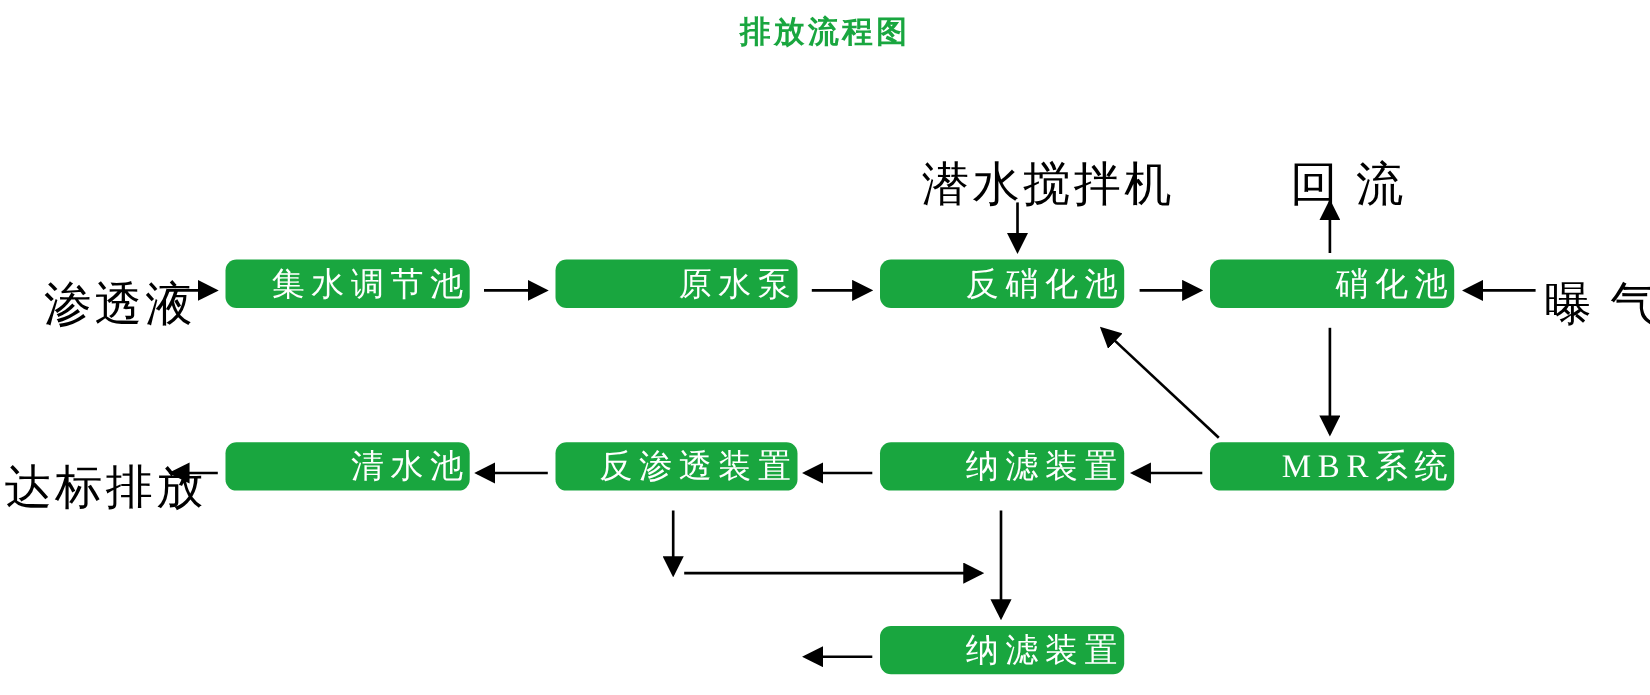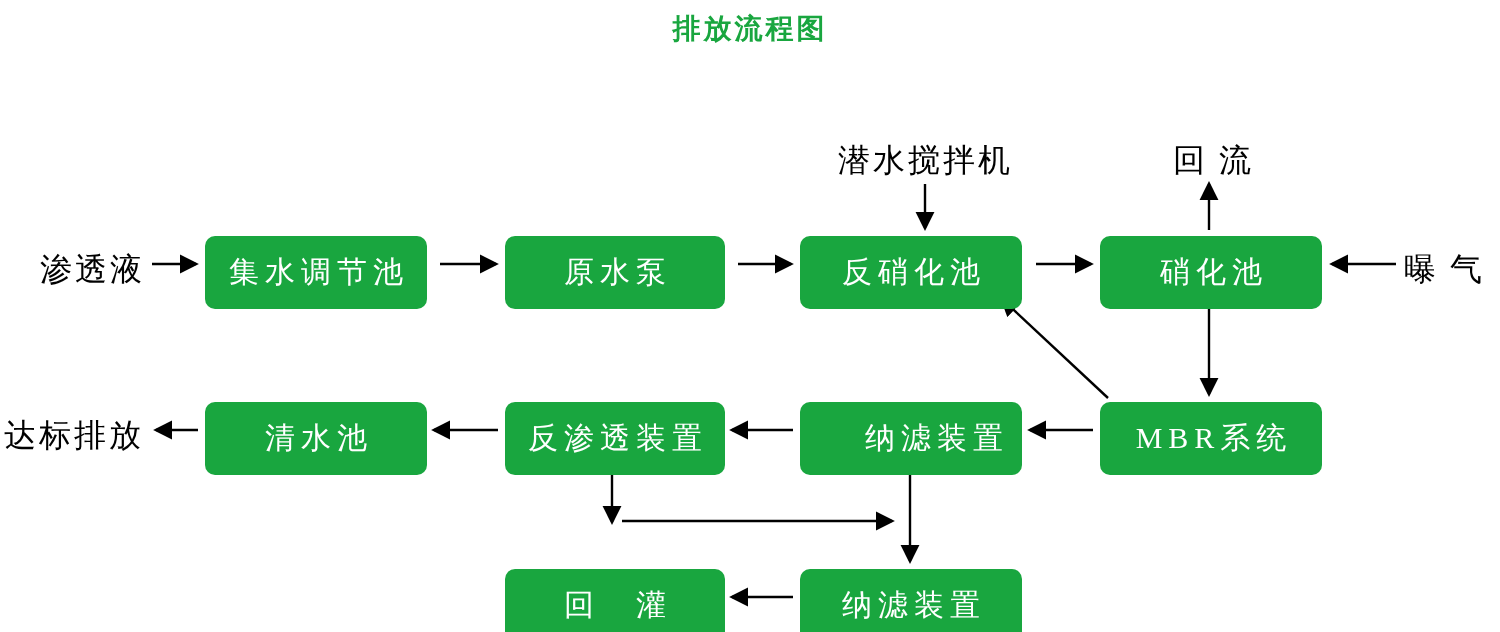--- a/index.html
+++ b/index.html
@@ -10,31 +10,31 @@
     position: relative; overflow: hidden;
   }
   .stage { position: absolute; left: 0; top: 0; width: 1500px; height: 632px; background: var(--background, #ffffff); }
   .title {
     position: absolute; left: 0; top: 10px; width: 1500px;
     text-align: center; font-size: 28px; font-weight: 700;
     color: var(--green, #19a63f); letter-spacing: 3px;
     font-family: "Liberation Sans", "DejaVu Sans", sans-serif;
   }
   .node {
-    position: absolute; height: 73px; border-radius: 10px;
+    position: absolute; height: 44px; border-radius: 10px;
     background: var(--green, #19a63f); color: var(--node-text, #ffffff);
-    display: flex; align-items: center; justify-content: center;
+    display: flex; align-items: center; justify-content: flex-end;
     font-size: 30px; letter-spacing: 6px;
     font-family: "Liberation Serif", "DejaVu Serif", serif;
     white-space: pre;
   }
   .node span { display: inline-block; margin-left: 6px;  white-space: pre; }
   .flabel {
     position: absolute; color: var(--text-black, #000000);
-    font-size: 32px; letter-spacing: 3px; white-space: pre;
+    font-size: 43px; letter-spacing: 3px; white-space: pre;
     font-family: "Liberation Serif", "DejaVu Serif", serif;
   }
   svg.arrows { position: absolute; left: 0; top: 0; width: 1500px; height: 632px; pointer-events: none; }
   svg.arrows line { stroke: #000000; stroke-width: 2.4; }
 </style>
 </head>
 <body>
 
 <div class="stage">
 
@@ -84,23 +84,20 @@
   <div class="node" style="left:505px; top:402px; width:220px;">
     <span>反渗透装置</span>
   </div>
   <div class="node" style="left:800px; top:402px; width:222px;padding-left:46px;">
     <span>纳滤装置</span>
   </div>
   <div class="node" style="left:1100px; top:402px; width:222px;">
     <span>MBR系统</span>
   </div>
 
-  <div class="node" style="left:505px; top:569px; width:220px;">
-    <span>回　灌</span>
-  </div>
   <div class="node" style="left:800px; top:569px; width:222px;">
     <span>纳滤装置</span>
   </div>
 
   <div class="flabel" style="left:40px; top:248px;">渗透液</div>
   <div class="flabel" style="left:838px; top:139px;">潜水搅拌机</div>
   <div class="flabel" style="left:1173px; top:139px;">回 流</div>
   <div class="flabel" style="left:1404px; top:248px;">曝 气</div>
   <div class="flabel" style="left:4px; top:414px;">达标排放</div>
 

